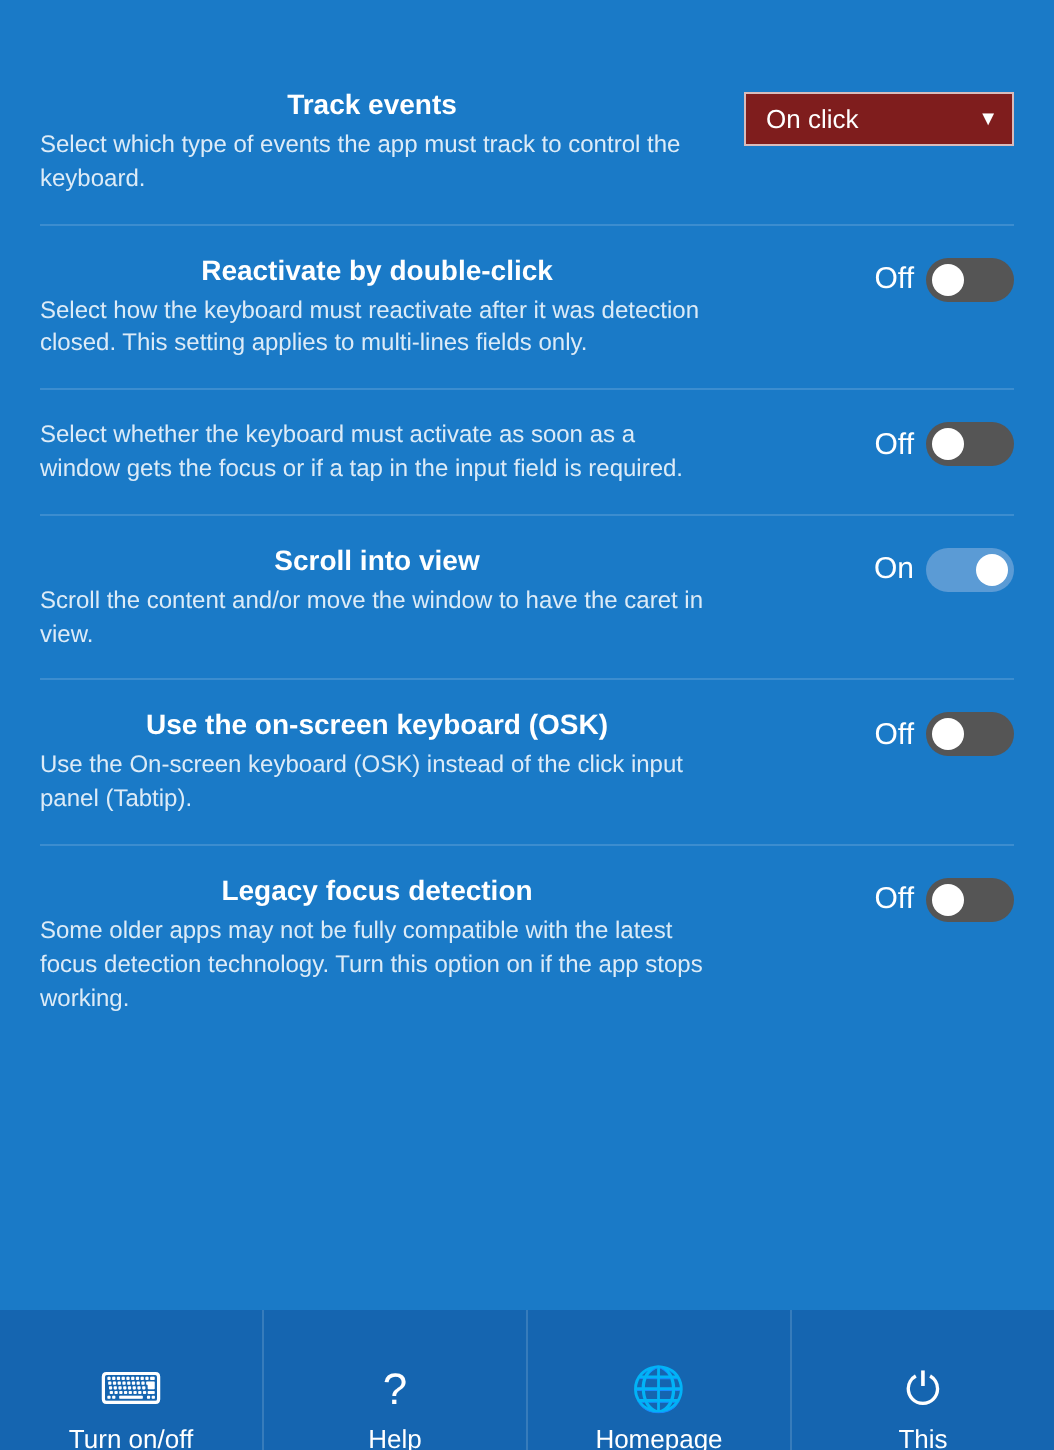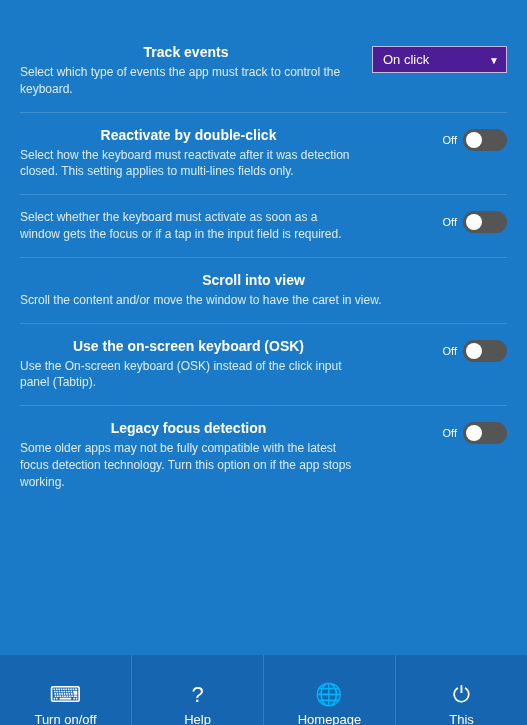--- a/index.html
+++ b/index.html
@@ -62,21 +62,21 @@
       display: flex;
       align-items: center;
       flex-shrink: 0;
       min-width: 130px;
       justify-content: flex-end;
       padding-top: 2px;
     }
 
     
     .dropdown {
-      background-color: #4c1d95;
+      background-color: #7f1d1d;
       border: 1px solid rgba(255,255,255,0.7);
       color: #fff;
       font-size: 13px;
       padding: 5px 28px 5px 10px;
       appearance: none;
       -webkit-appearance: none;
       cursor: pointer;
       width: 135px;
       position: relative;
     }
@@ -98,21 +98,21 @@
     }
 
     
     .toggle-wrapper {
       display: flex;
       align-items: center;
       gap: 6px;
     }
 
     .toggle-label {
-      font-size: 11px;
+      font-size: 15px;
       color: #fff;
       min-width: 28px;
       text-align: right;
     }
 
     .toggle {
       position: relative;
       width: 44px;
       height: 22px;
       display: inline-block;
@@ -231,20 +231,26 @@
           <span class="toggle-label">Off</span>
           <label class="toggle"><input type="checkbox" style=""><span class="toggle-slider"></span></label>
         </div>
       </div>
     </div>
     <div class="setting-row">
       <div class="setting-text">
         <div class="setting-label">Scroll into view</div>
         <div class="setting-desc">Scroll the content and/or move the window to have the caret in view.</div>
       </div>
+      <div class="setting-control">
+        <div class="toggle-wrapper">
+          <span class="toggle-label">On</span>
+          <label class="toggle on"><input type="checkbox" checked="" style=""><span class="toggle-slider"></span></label>
+        </div>
+      </div>
     </div>
     <div class="setting-row">
       <div class="setting-text">
         <div class="setting-label">Use the on-screen keyboard (OSK)</div>
         <div class="setting-desc">Use the On-screen keyboard (OSK) instead of the click input panel (Tabtip).</div>
       </div>
       <div class="setting-control">
         <div class="toggle-wrapper">
           <span class="toggle-label">Off</span>
           <label class="toggle"><input type="checkbox" style=""><span class="toggle-slider"></span></label>

